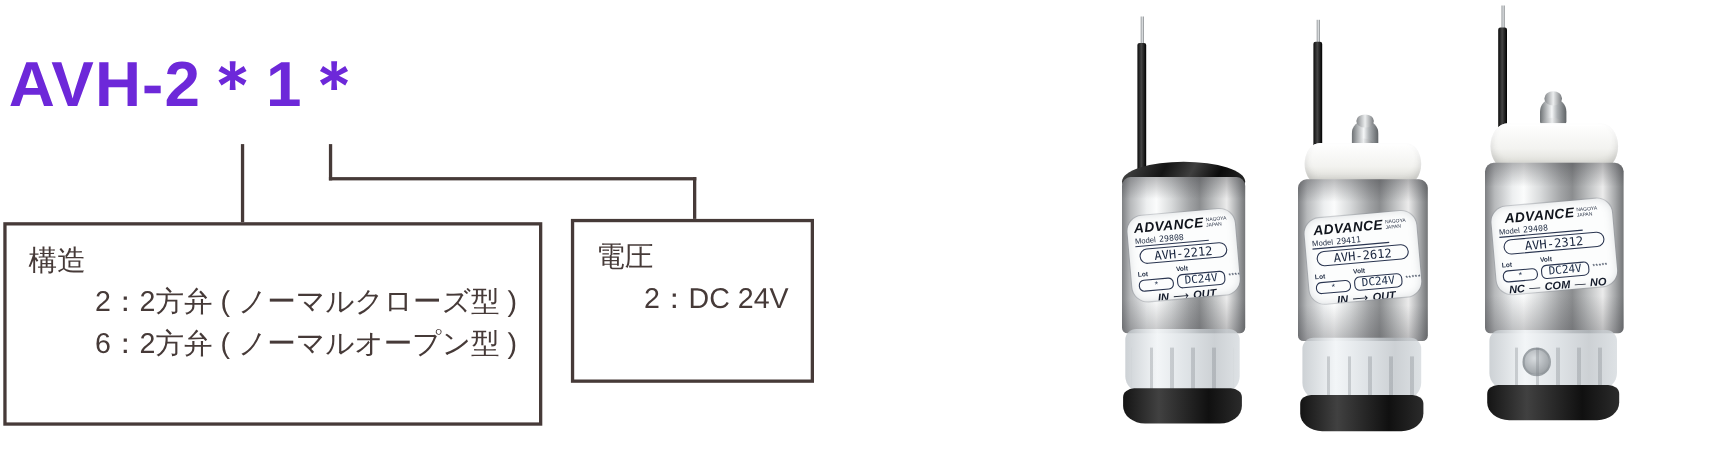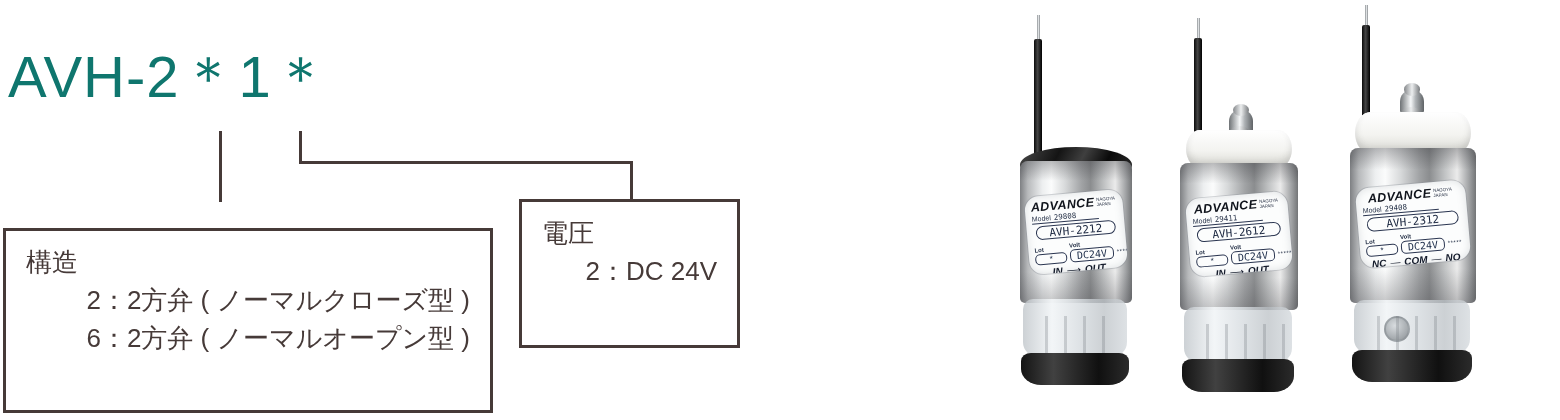--- a/index.html
+++ b/index.html
@@ -1,21 +1,21 @@
 <!DOCTYPE html>
 <html><head>
 <meta charset="utf-8">
 <style>
   html,body{margin:0;padding:0;background:#ffffff;}
   #stage{position:relative;width:1560px;height:420px;background:#ffffff;overflow:hidden;
          font-family:"Liberation Sans","DejaVu Sans",sans-serif;color:#463a38;}
 
   
   .model-title{position:absolute;left:8px;top:44px;font-size:58px;line-height:1.15;
-               letter-spacing:1px;color:#0f766e;white-space:nowrap;}
+               letter-spacing:1px;color:#6d28d9;white-space:nowrap;font-weight:bold;}
   .cline{position:absolute;background:#463a38;}
   .spec-box{position:absolute;border:3px solid #463a38;box-sizing:border-box;
             padding:12px 20px 10px 20px;font-size:26px;line-height:38px;color:#463a38;}
   .spec-box .bx-title{display:block;}
   .spec-box .bx-item{display:block;white-space:nowrap;text-align:right;}
 
   
   .photo{position:absolute;left:990px;top:0;width:570px;height:420px;}
   .valve{position:absolute;}
   .valve *{box-sizing:border-box;}
@@ -81,21 +81,21 @@
 
 <div id="stage">
 
   <div class="model-title">AVH-2＊1＊</div>
 
   <div class="cline" style="left:219px;top:131px;width:3px;height:71px;"></div>
   <div class="cline" style="left:299px;top:131px;width:3px;height:33px;"></div>
   <div class="cline" style="left:299px;top:161px;width:334px;height:3px;"></div>
   <div class="cline" style="left:630px;top:161px;width:3px;height:38px;"></div>
 
-  <div class="spec-box" style="left:3px;top:202px;width:490px;height:185px;margin-top:26px;">
+  <div class="spec-box" style="left:3px;top:202px;width:490px;height:185px;">
     <span class="bx-title">構造</span>
     <span class="bx-item">2：2方弁 ( ノーマルクローズ型 )</span>
     <span class="bx-item">6：2方弁 ( ノーマルオープン型 )</span>
   </div>
 
   <div class="spec-box" style="left:519px;top:199px;width:221px;height:149px;">
     <span class="bx-title">電圧</span>
     <span class="bx-item">2：DC 24V</span>
   </div>
 

